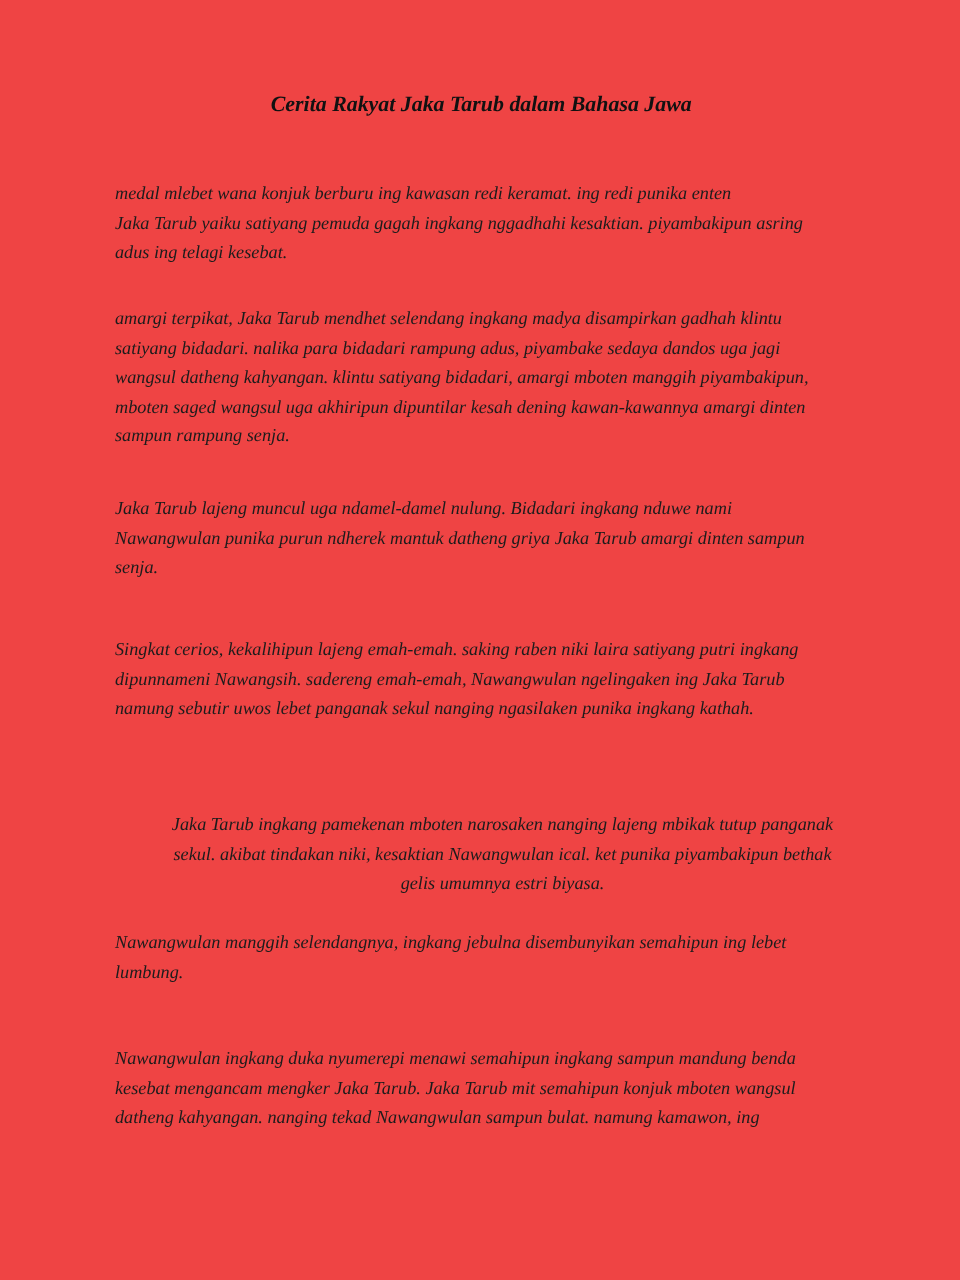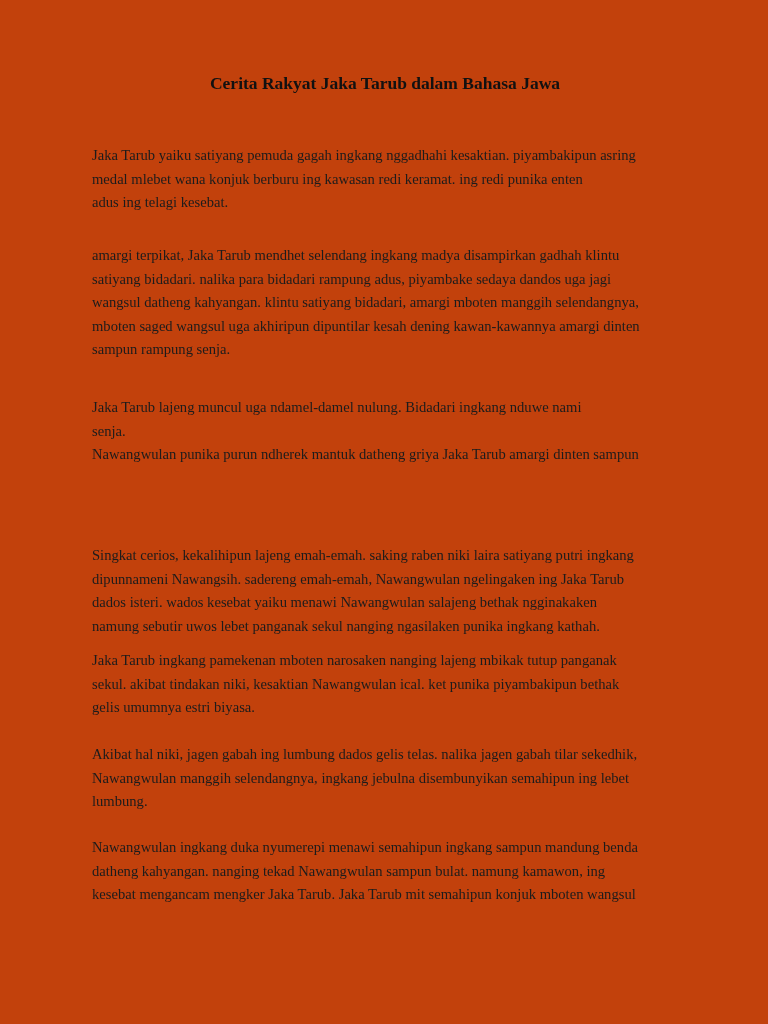--- a/index.html
+++ b/index.html
@@ -13,21 +13,22 @@
       position: relative;
       overflow: hidden;
       font-family: "Liberation Serif", "DejaVu Serif", serif;
       color: #1a1a1a;
     }
     .page {
       position: absolute;
       left: 0; top: 0;
       width: 768px;
       height: 1024px;
-      background: #c2410c;
+      background: #ef4444;
+      font-style: italic;
     }
     .title {
       position: absolute;
       top: 70px;
       left: 0;
       width: 770px;
       text-align: center;
       font-weight: bold;
       font-size: 17.5px;
       line-height: 26px;
@@ -45,70 +46,68 @@
       display: block;
       white-space: nowrap;
       font-size: 14.6px;
       line-height: 23.6px;
       height: 23.6px;
       color: #1c1c1c;
     }
     #p1 { top: 144px; }
     #p2 { top: 244px; }
     #p3 { top: 396px; }
-    #p4 { top: 509px; margin-top: 35px; }
-    #p5 { top: 649px; }
+    #p4 { top: 509px; }
+    #p5 { top: 649px; text-align: center; }
     #p6 { top: 743px; }
     #p7 { top: 836px; }
   </style>
 </head>
 <body>
 
 <div class="page">
 
   <h1 class="title">Cerita Rakyat Jaka Tarub dalam Bahasa Jawa</h1>
 
   <div class="para" id="p1">
+    <span class="line">medal mlebet wana konjuk berburu ing kawasan redi keramat. ing redi punika enten</span>
     <span class="line">Jaka Tarub yaiku satiyang pemuda gagah ingkang nggadhahi kesaktian. piyambakipun asring</span>
-    <span class="line">medal mlebet wana konjuk berburu ing kawasan redi keramat. ing redi punika enten</span>
     <span class="line">adus ing telagi kesebat.</span>
   </div>
 
   <div class="para" id="p2">
     <span class="line">amargi terpikat, Jaka Tarub mendhet selendang ingkang madya disampirkan gadhah klintu</span>
     <span class="line">satiyang bidadari. nalika para bidadari rampung adus, piyambake sedaya dandos uga jagi</span>
-    <span class="line">wangsul datheng kahyangan. klintu satiyang bidadari, amargi mboten manggih selendangnya,</span>
+    <span class="line">wangsul datheng kahyangan. klintu satiyang bidadari, amargi mboten manggih piyambakipun,</span>
     <span class="line">mboten saged wangsul uga akhiripun dipuntilar kesah dening kawan-kawannya amargi dinten</span>
     <span class="line">sampun rampung senja.</span>
   </div>
 
   <div class="para" id="p3">
     <span class="line">Jaka Tarub lajeng muncul uga ndamel-damel nulung. Bidadari ingkang nduwe nami</span>
+    <span class="line">Nawangwulan punika purun ndherek mantuk datheng griya Jaka Tarub amargi dinten sampun</span>
     <span class="line">senja.</span>
-    <span class="line">Nawangwulan punika purun ndherek mantuk datheng griya Jaka Tarub amargi dinten sampun</span>
   </div>
 
   <div class="para" id="p4">
     <span class="line">Singkat cerios, kekalihipun lajeng emah-emah. saking raben niki laira satiyang putri ingkang</span>
     <span class="line">dipunnameni Nawangsih. sadereng emah-emah, Nawangwulan ngelingaken ing Jaka Tarub</span>
-    <span class="line">dados isteri. wados kesebat yaiku menawi Nawangwulan salajeng bethak ngginakaken</span>
     <span class="line">namung sebutir uwos lebet panganak sekul nanging ngasilaken punika ingkang kathah.</span>
   </div>
 
   <div class="para" id="p5">
     <span class="line">Jaka Tarub ingkang pamekenan mboten narosaken nanging lajeng mbikak tutup panganak</span>
     <span class="line">sekul. akibat tindakan niki, kesaktian Nawangwulan ical. ket punika piyambakipun bethak</span>
     <span class="line">gelis umumnya estri biyasa.</span>
   </div>
 
   <div class="para" id="p6">
-    <span class="line">Akibat hal niki, jagen gabah ing lumbung dados gelis telas. nalika jagen gabah tilar sekedhik,</span>
     <span class="line">Nawangwulan manggih selendangnya, ingkang jebulna disembunyikan semahipun ing lebet</span>
     <span class="line">lumbung.</span>
   </div>
 
   <div class="para" id="p7">
     <span class="line">Nawangwulan ingkang duka nyumerepi menawi semahipun ingkang sampun mandung benda</span>
+    <span class="line">kesebat mengancam mengker Jaka Tarub. Jaka Tarub mit semahipun konjuk mboten wangsul</span>
     <span class="line">datheng kahyangan. nanging tekad Nawangwulan sampun bulat. namung kamawon, ing</span>
-    <span class="line">kesebat mengancam mengker Jaka Tarub. Jaka Tarub mit semahipun konjuk mboten wangsul</span>
   </div>
 
 </div>
 
 </body></html>

